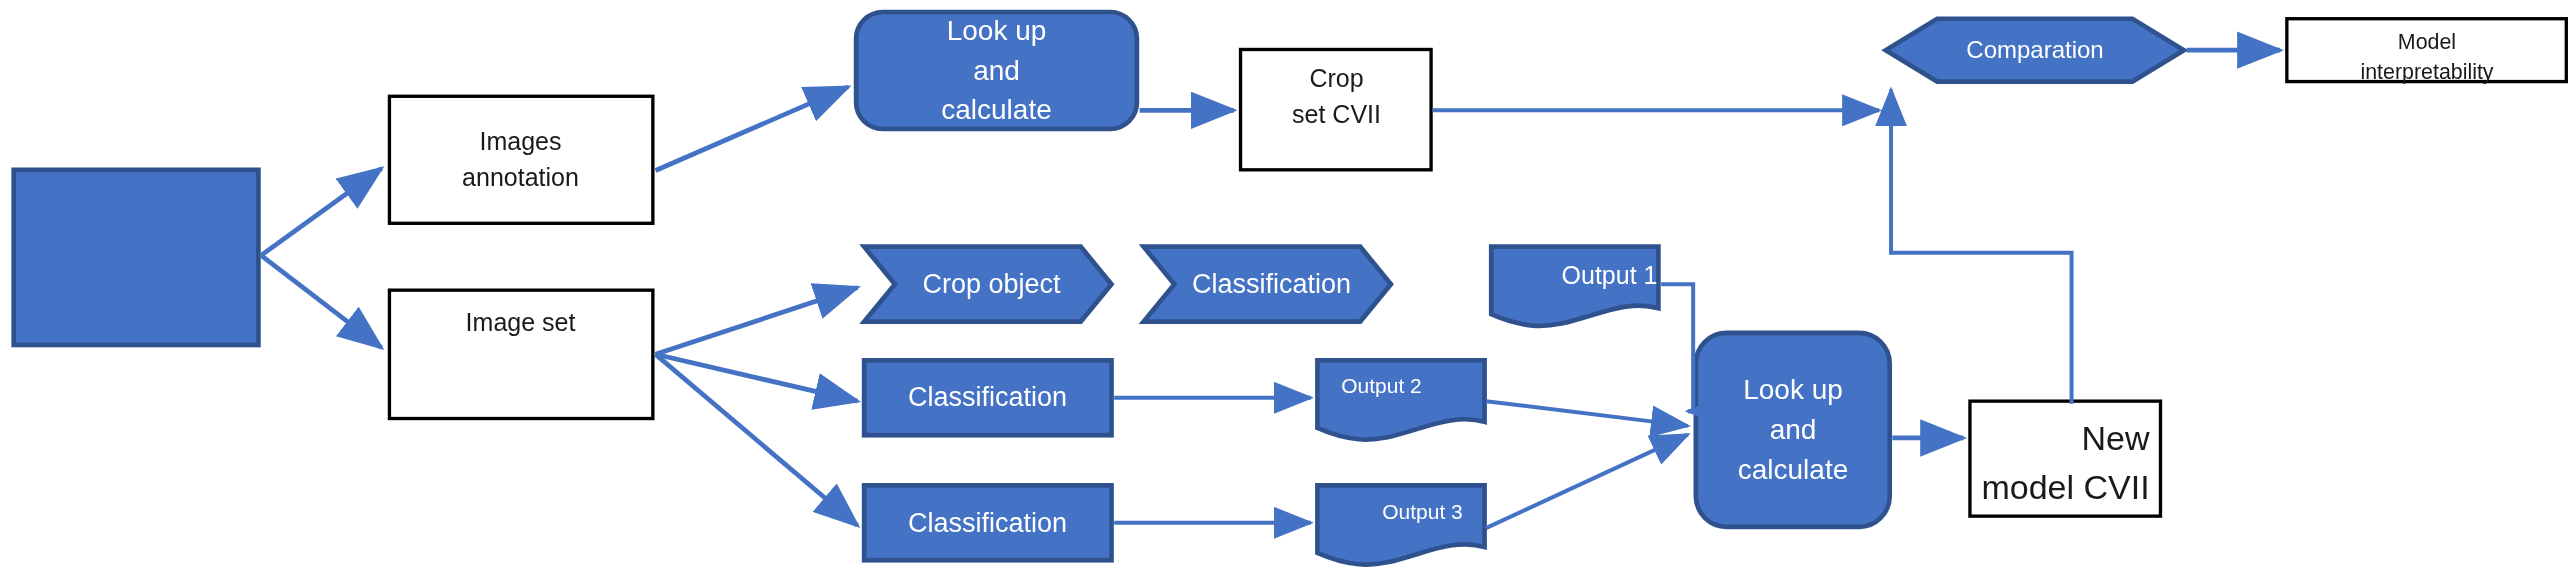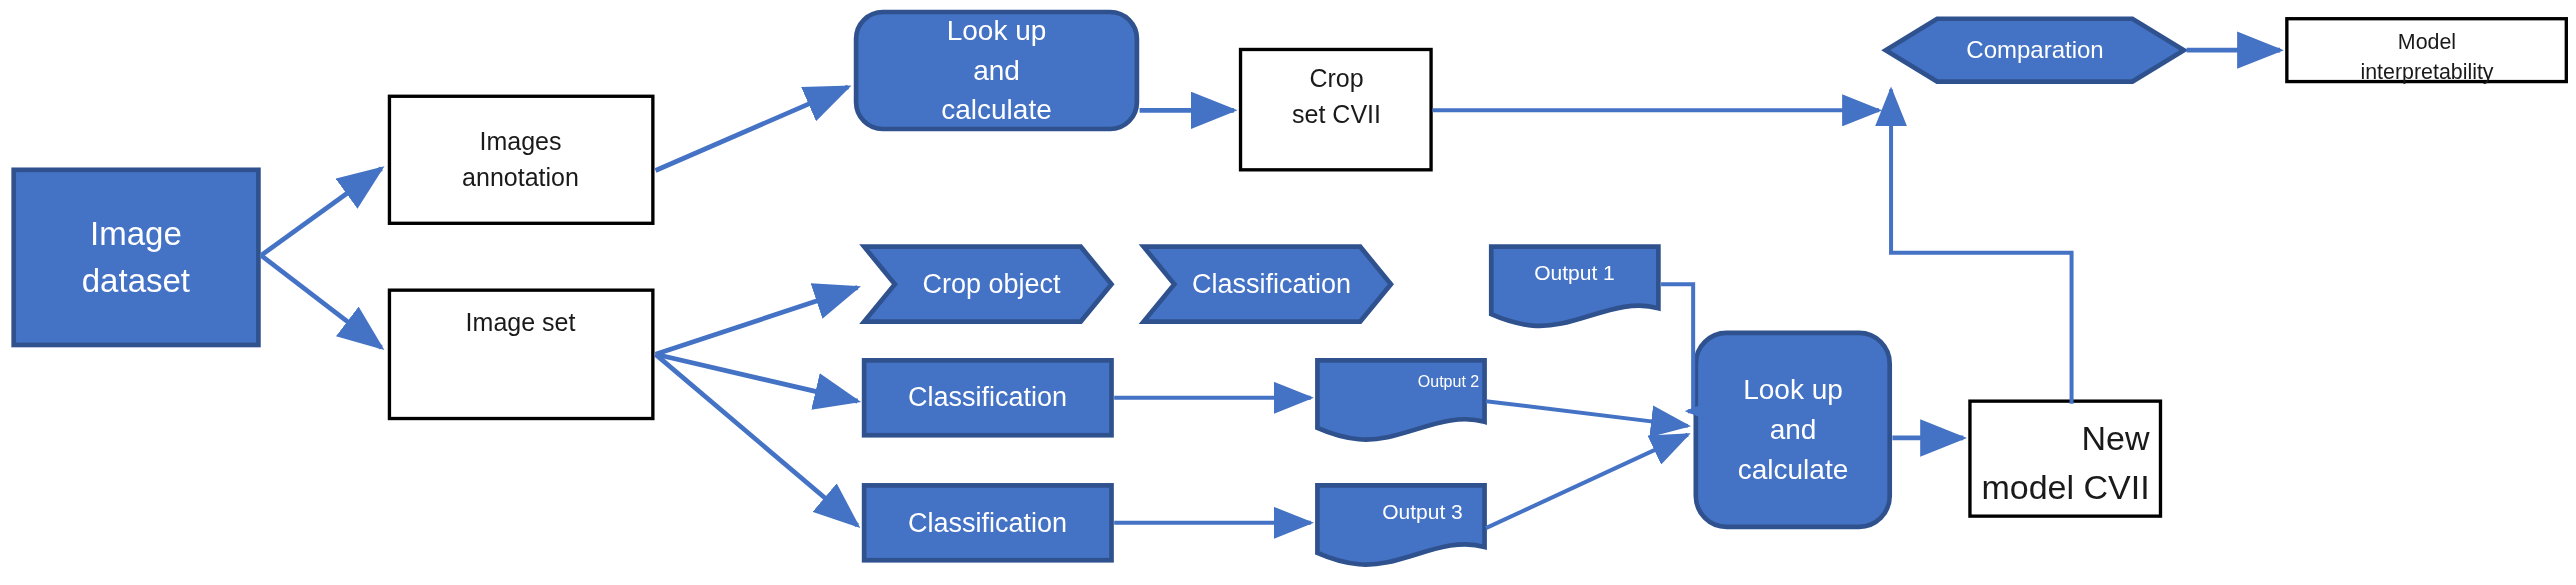--- a/index.html
+++ b/index.html
@@ -148,22 +148,20 @@
       <line x1="2222" y1="600" x2="2524" y2="637" marker-end="url(#ah)" stroke-width="6"></line>
 
       <line x1="2222" y1="790" x2="2524" y2="650" marker-end="url(#ah)" stroke-width="6"></line>
 
       <line x1="2830" y1="655" x2="2936" y2="655" marker-end="url(#ah)"></line>
 
       <path d="M3098,604 L3098,378 L2828,378 L2828,134" marker-end="url(#ah)" stroke-width="6"></path>
     </g>
   </svg>
 
-  <div class="node-label lbl-white" style="left:13.4px; top:170px; width:245px; height:175px; font-size:33px;">Image
-dataset</div>
 
   <div class="node-label lbl-black lbl-top" style="left:389px; top:290px; width:263px; height:128px; font-size:25px; padding-top:14.7px; box-sizing:border-box;">Image set</div>
 
   <div class="node-label lbl-black" style="left:389px; top:96px; width:263px; height:127px; font-size:25px;">Images
 annotation</div>
 
   <div class="node-label lbl-white" style="left:856px; top:12px; width:281px; height:117px; font-size:28px;">Look up
 and
 calculate</div>
 
@@ -172,25 +170,25 @@
 
   <div class="node-label lbl-white" style="left:1886px; top:19px; width:298px; height:63px; font-size:24px;">Comparation</div>
 
   <div class="node-label lbl-black lbl-top" style="left:2287px; top:19px; width:280px; height:63px; font-size:21.4px; padding-top:8px; box-sizing:border-box;text-align:center;">Model
 interpretability</div>
 
   <div class="node-label lbl-white" style="left:881px; top:247px; width:221px; height:75px; font-size:27px;">Crop object</div>
 
   <div class="node-label lbl-white" style="left:1161px; top:247px; width:221px; height:75px; font-size:27px;">Classification</div>
 
-  <div class="node-label lbl-white lbl-top" style="left:1491px; top:247px; width:167px; height:75px; font-size:21px; padding-top:10.7px; box-sizing:border-box;">Output 1</div>
+  <div class="node-label lbl-white lbl-top" style="left:1526px; top:247px; width:167px; height:75px; font-size:25px; padding-top:10.7px; box-sizing:border-box;">Output 1</div>
 
   <div class="node-label lbl-white" style="left:864px; top:360px; width:247px; height:75px; font-size:27px;">Classification</div>
 
-  <div class="node-label lbl-white lbl-top" style="left:1365px; top:360px; width:167px; height:75px; font-size:16px; padding-top:10.7px; box-sizing:border-box;">Output 2</div>
+  <div class="node-label lbl-white lbl-top" style="left:1298px; top:360px; width:167px; height:75px; font-size:21px; padding-top:10.7px; box-sizing:border-box;">Output 2</div>
 
   <div class="node-label lbl-white" style="left:864px; top:486px; width:247px; height:75px; font-size:27px;">Classification</div>
 
   <div class="node-label lbl-white lbl-top" style="left:1317px; top:486px; width:167px; height:75px; font-size:21px; padding-top:10.7px; box-sizing:border-box;padding-left:44px;">Output 3</div>
 
   <div class="node-label lbl-white" style="left:1696px; top:333px; width:194px; height:194px; font-size:28px;">Look up
 and
 calculate</div>
 
   <div class="node-label lbl-black lbl-top" style="left:1970px; top:401px; width:191px; height:115px; font-size:34px; padding-top:13.4px; box-sizing:border-box;text-align:right;">New

